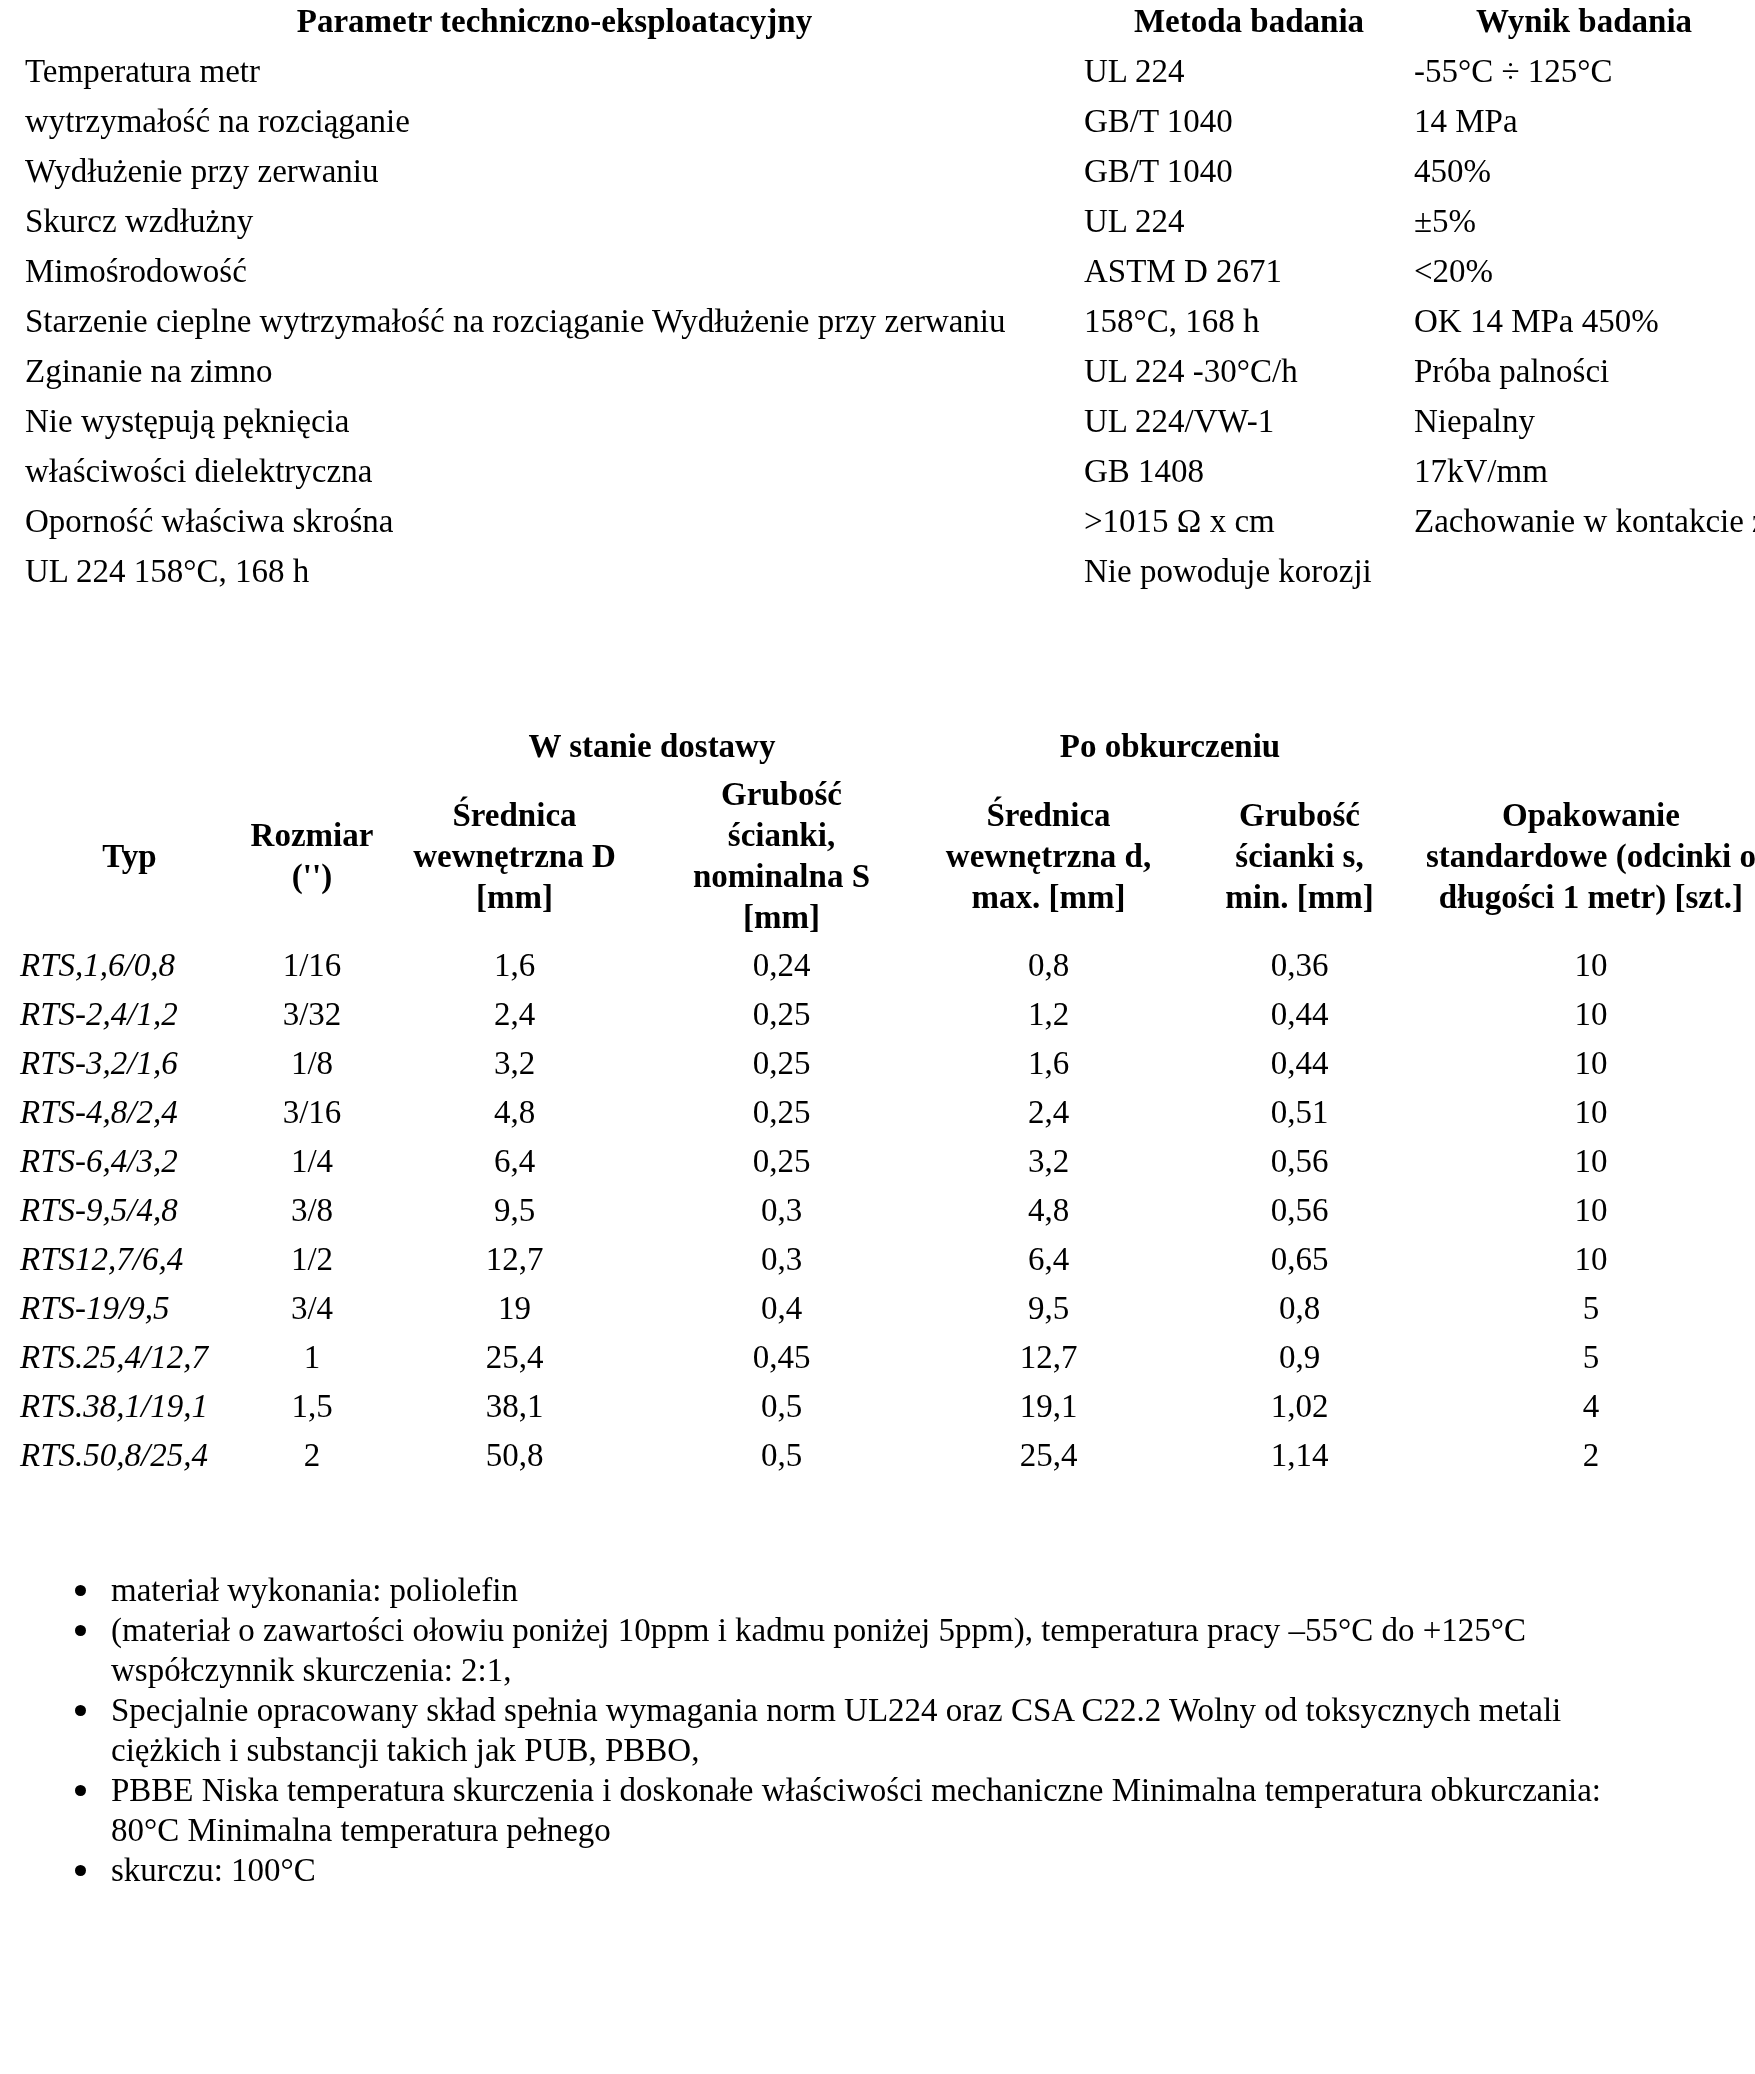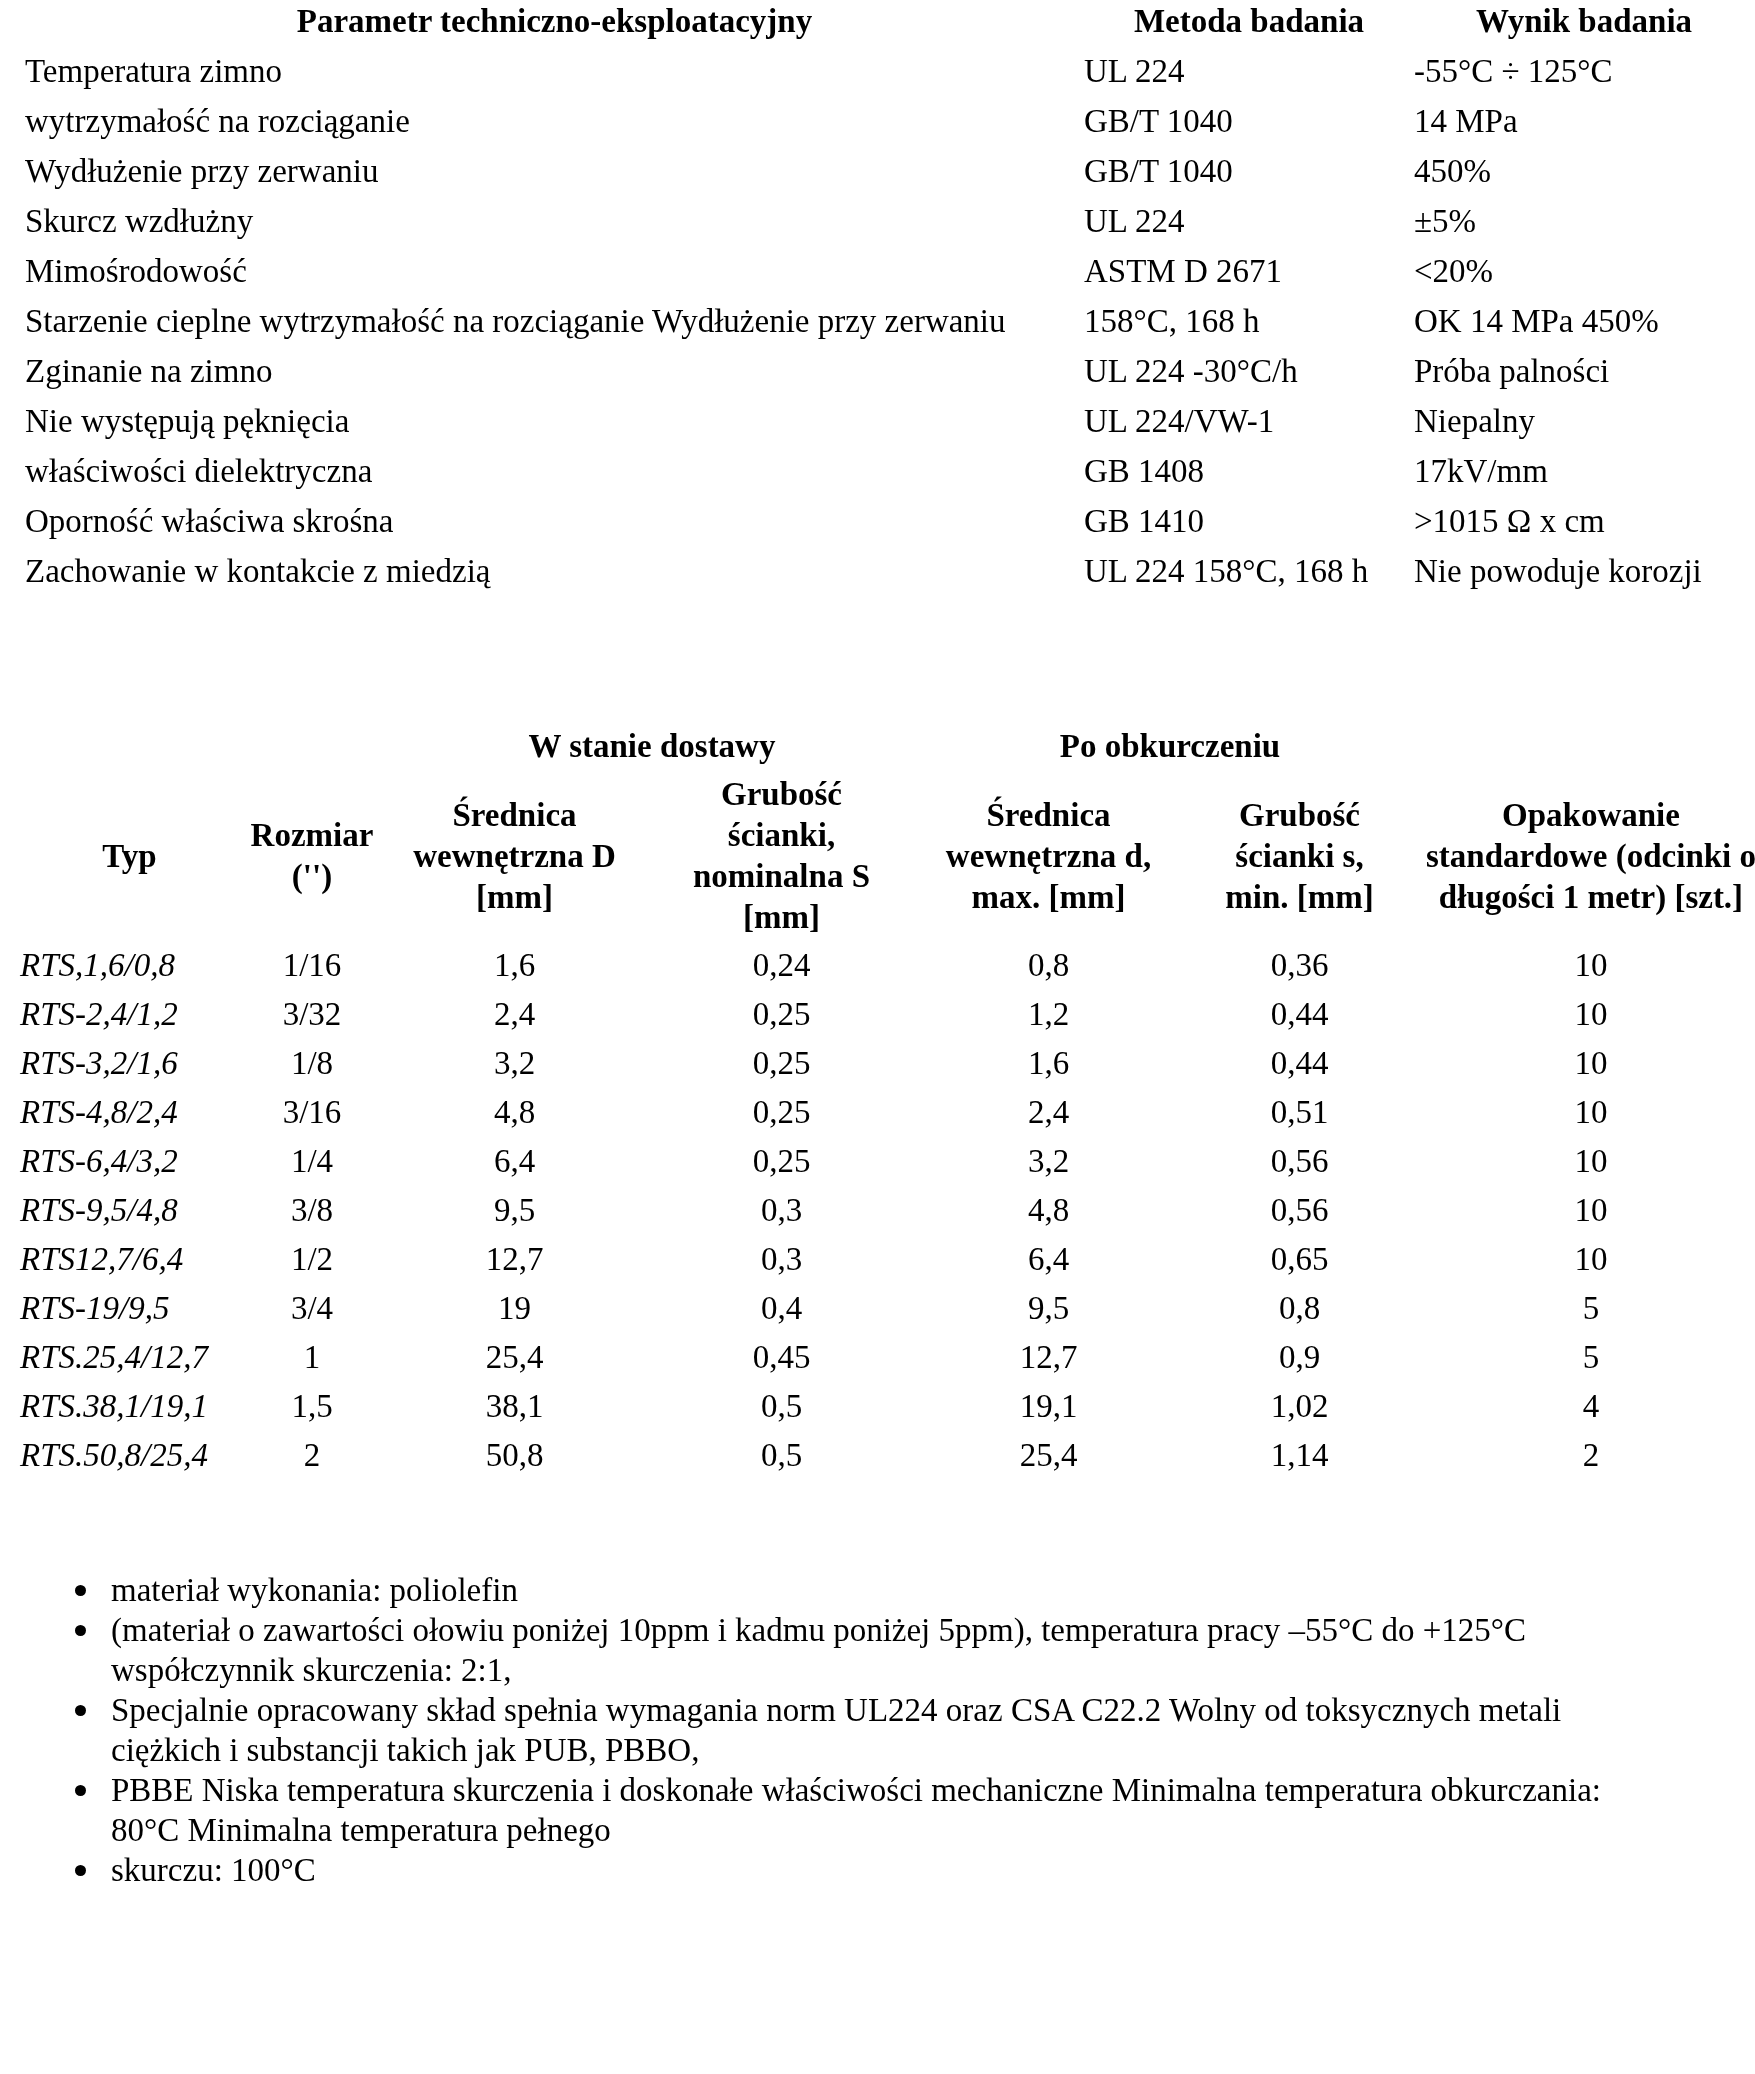--- a/index.html
+++ b/index.html
@@ -42,21 +42,21 @@
   .bullets .btxt { white-space:pre-line; }
 </style>
 </head>
 <body>
 
 <div class="t1">
   <div class="h">Parametr techniczno-eksploatacyjny</div>
   <div class="h">Metoda badania</div>
   <div class="h">Wynik badania</div>
 
-  <div>Temperatura zimno</div>
+  <div>Temperatura metr</div>
   <div>UL 224</div>
   <div>-55°C ÷ 125°C</div>
 
   <div>wytrzymałość na rozciąganie</div>
   <div>GB/T 1040</div>
   <div>14 MPa</div>
 
   <div>Wydłużenie przy zerwaniu</div>
   <div>GB/T 1040</div>
   <div>450%</div>
@@ -79,21 +79,20 @@
 
   <div>Nie występują pęknięcia</div>
   <div>UL 224/VW-1</div>
   <div>Niepalny</div>
 
   <div>właściwości dielektryczna</div>
   <div>GB 1408</div>
   <div>17kV/mm</div>
 
   <div>Oporność właściwa skrośna</div>
-  <div>GB 1410</div>
   <div>&gt;1015 Ω x cm</div>
 
   <div>Zachowanie w kontakcie z miedzią</div>
   <div>UL 224 158°C, 168 h</div>
   <div>Nie powoduje korozji</div>
 </div>
 
 <div class="t2">
   <div class="grid7 grp">
     <div class="gdel">W stanie dostawy</div>

